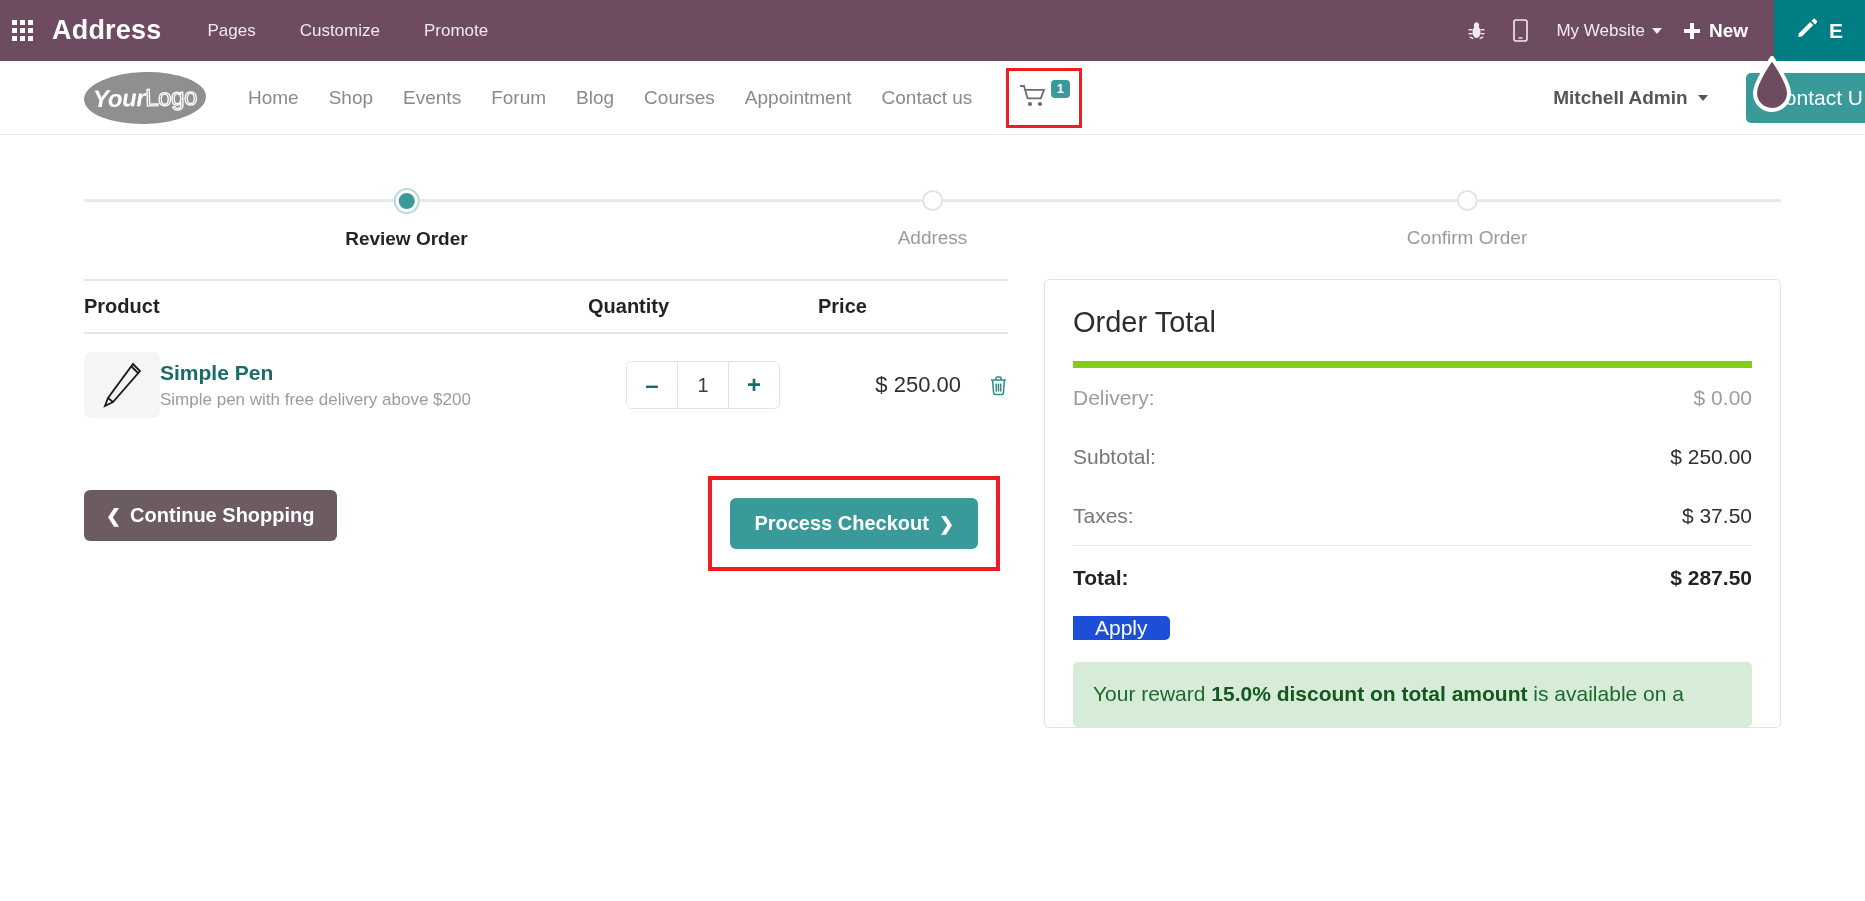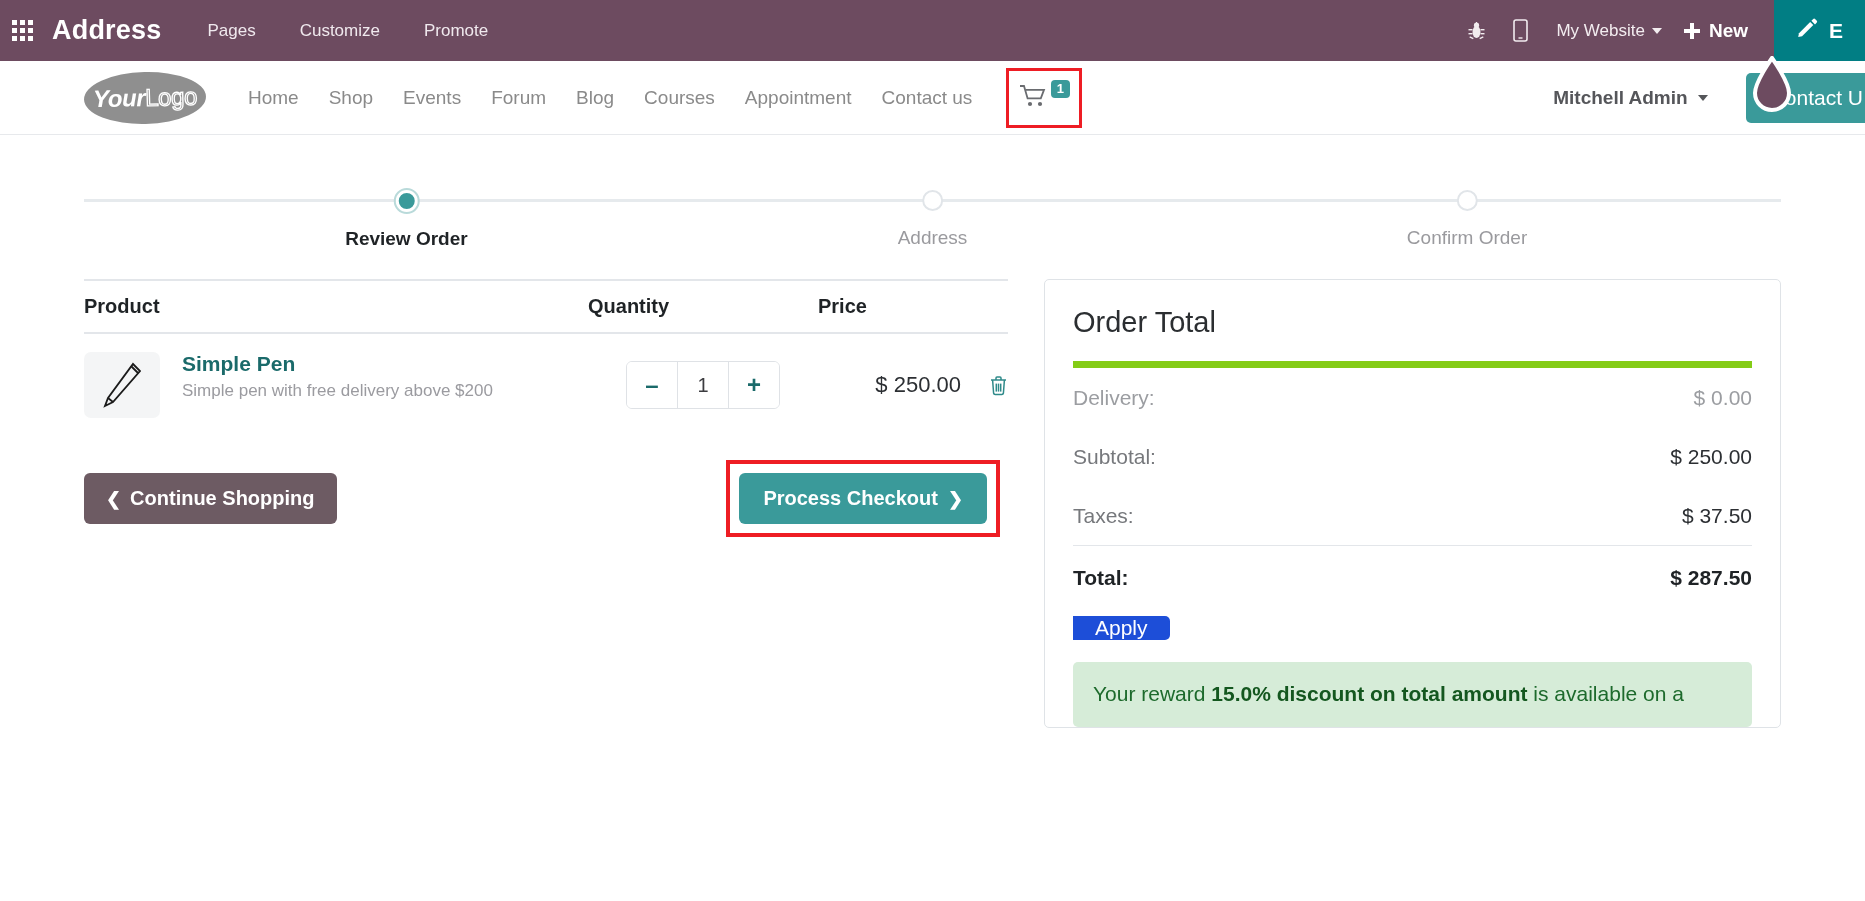--- a/index.html
+++ b/index.html
@@ -224,21 +224,21 @@
     border-top: 2px solid #e3e6ea;
     border-bottom: 2px solid #e3e6ea;
     text-align: left;
   }
   th.col-qty { text-align: center; width: 230px; }
   th.col-price { text-align: right; width: 190px; padding-right: 34px; }
   table.cart-table tbody td {
     padding: 18px 0;
     vertical-align: middle;
   }
-  .prod-cell { display: flex; align-items: flex-start; gap: 22px; }
+  .prod-cell { display: flex; align-items: center; }
   .prod-thumb {
     width: 76px; height: 66px;
     background: #f4f5f6;
     border-radius: 7px;
     display: flex; align-items: center; justify-content: center;
     flex: 0 0 auto;
   }
   .prod-name {
     font-size: 21px; font-weight: 700; color: #1a6a6a;
     margin-bottom: 5px;
@@ -282,22 +282,23 @@
     color: #ffffff;
     font-size: 20px; font-weight: 600;
     padding: 14px 22px;
     border-radius: 6px;
     display: inline-flex; align-items: center; gap: 9px;
   }
   .checkout-wrap {
     margin-left: auto;
     margin-right: 8px;
     border: 4px solid #ee1d24;
-    padding: 9px;
+    padding: 18px;
     background: #ffffff;
+    margin-top: 16px;
   }
   .btn-checkout {
     background: #3a9a9a;
     color: #ffffff;
     font-size: 20px; font-weight: 600;
     padding: 14px 24px;
     border-radius: 6px;
     display: inline-flex; align-items: center; gap: 10px;
   }
   .chev { font-size: 18px; line-height: 1; }

